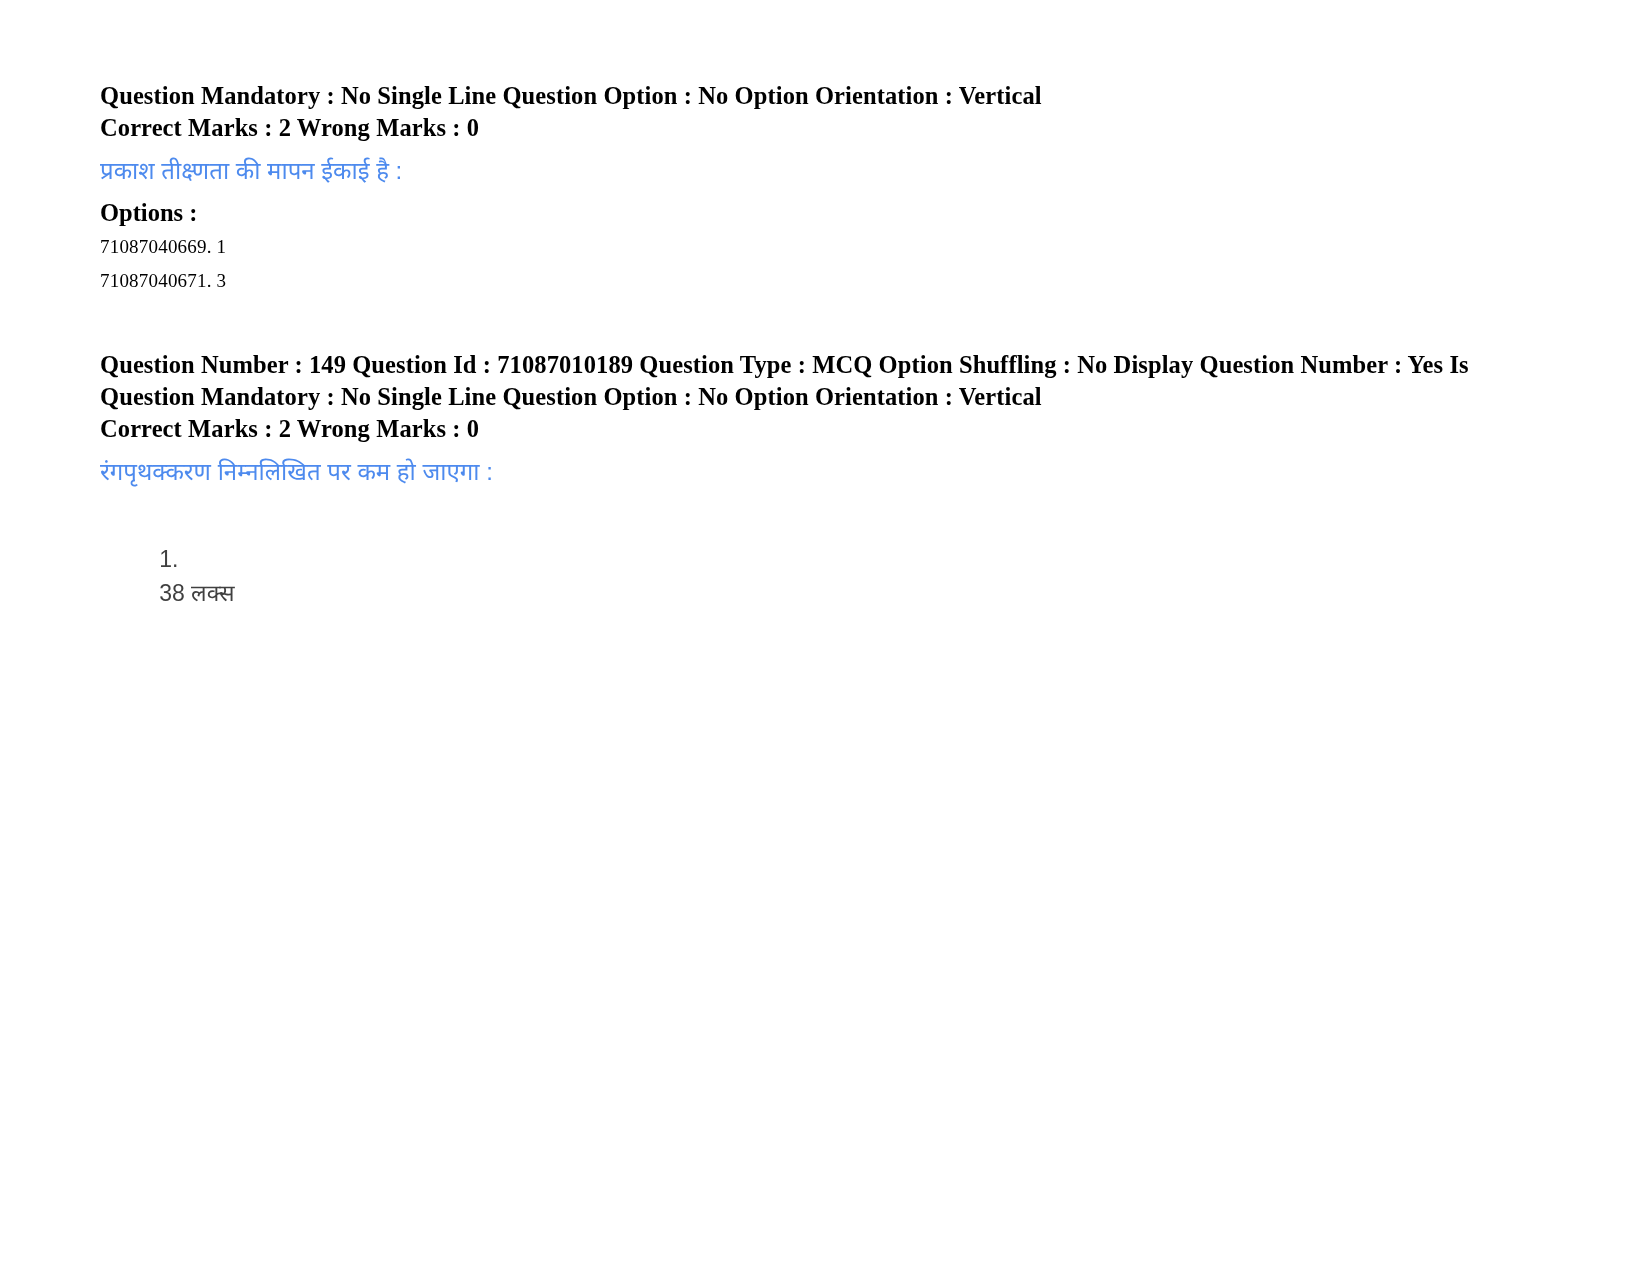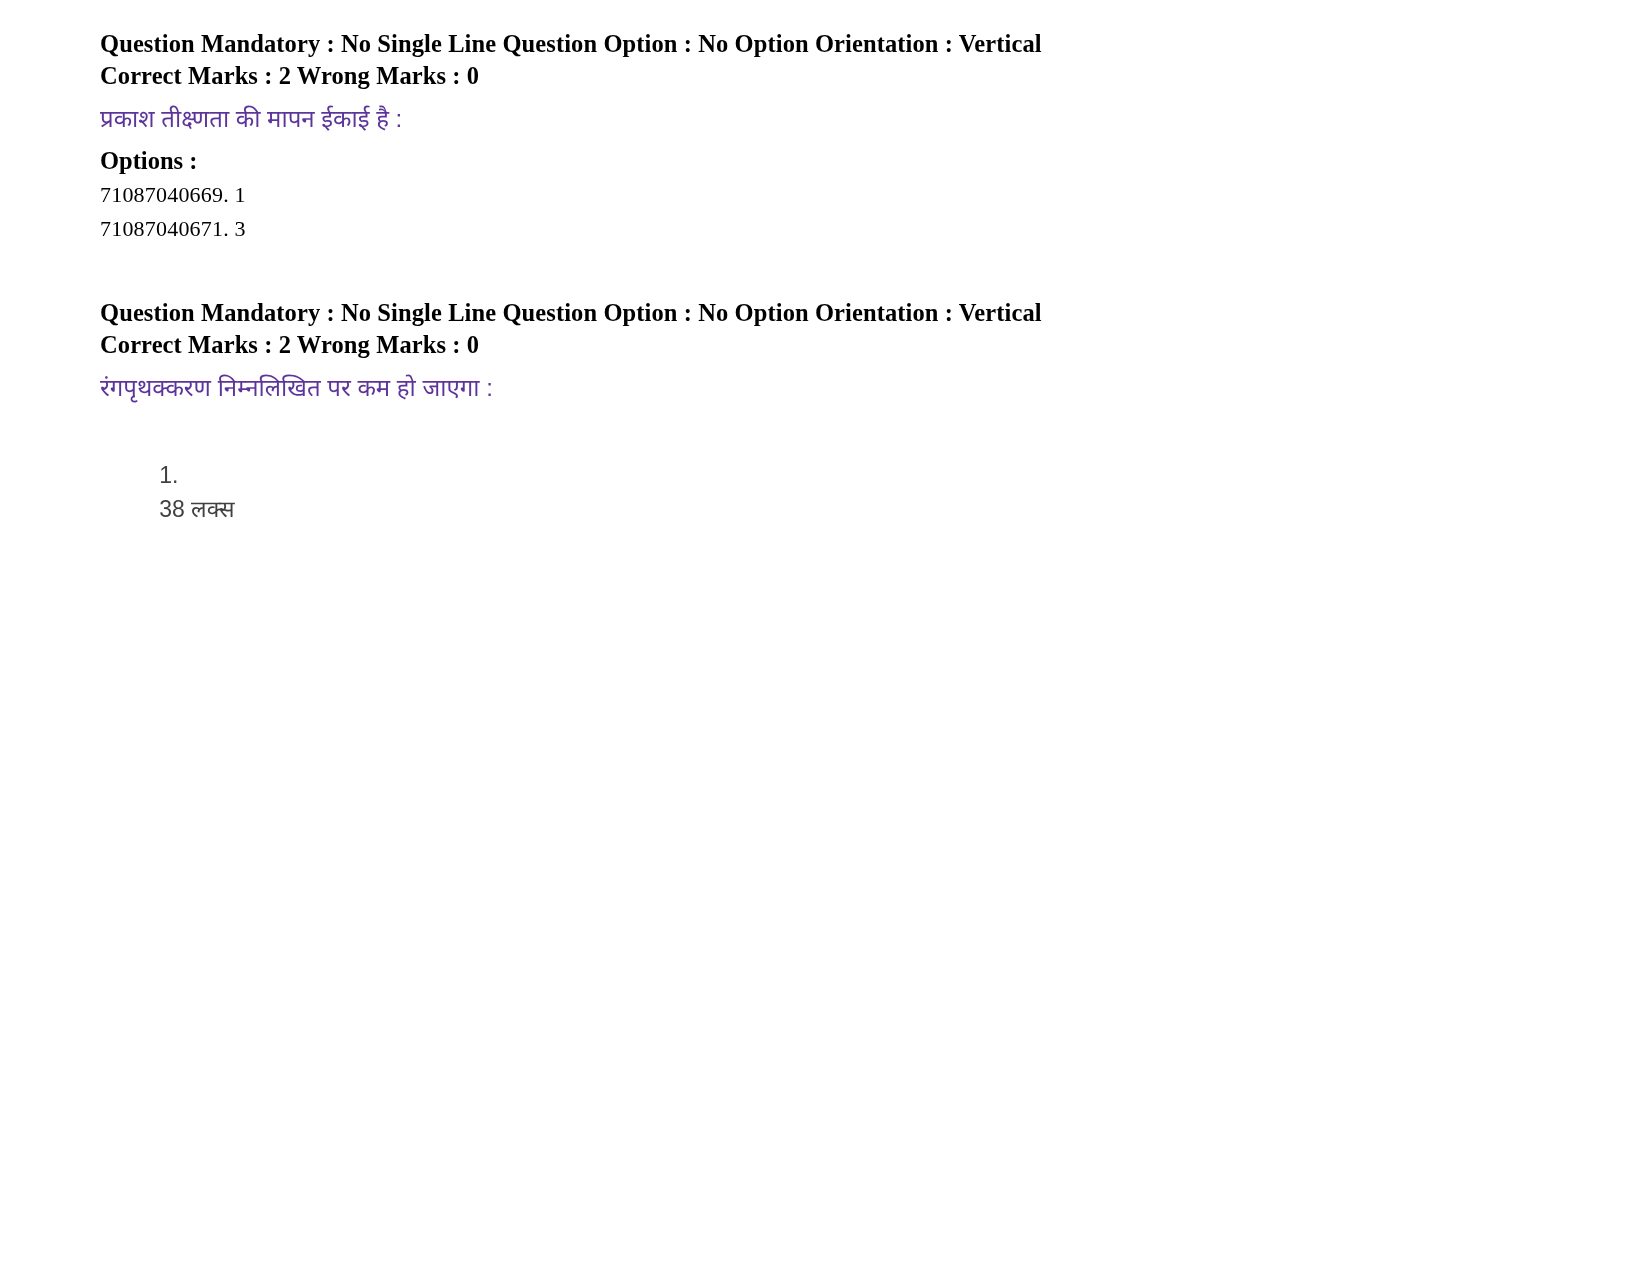--- a/index.html
+++ b/index.html
@@ -13,37 +13,37 @@
     font-family: "Liberation Serif", "DejaVu Serif", serif;
     color: #000000;
     overflow: hidden;
   }
   .page {
     position: relative;
     width: 1650px;
     height: 1275px;
     background: #ffffff;
     box-sizing: border-box;
-    padding: 28px 100px 0 100px;
+    padding: 80px 100px 0 100px;
   }
   .meta-line {
     font-weight: bold;
     font-size: 24.5px;
     line-height: 32px;
     letter-spacing: 0.1px;
     white-space: nowrap;
   }
   .q-block {
     margin-bottom: 0;
   }
   .hindi-line {
     font-family: "Liberation Sans", "DejaVu Sans", sans-serif;
     font-size: 24px;
     line-height: 34px;
-    color: #4c1d95;
+    color: #3b82f6;
     margin-top: 10px;
     filter: contrast(0.92) blur(0.12px);
     opacity: 0.93;
   }
   .hindi-options {
     margin-top: 18px;
     margin-left: 8px;
   }
   .hindi-opt {
     font-family: "Liberation Sans", "DejaVu Sans", sans-serif;
@@ -59,21 +59,21 @@
     vertical-align: super;
   }
   .options-label {
     font-weight: bold;
     font-size: 24.5px;
     line-height: 34px;
     margin-top: 8px;
     font-family: Liberation Serif, serif;
   }
   .option-id {
-    font-size: 22px;
+    font-size: 19px;
     line-height: 33.5px;
     letter-spacing: 0.2px;
   }
   .gap-lg { height: 52px; }
 </style>
 </head>
 <body>
 
 <div class="page">
 
@@ -88,20 +88,21 @@
     <div class="options-label">Options :</div>
 
     <div class="option-id">71087040669. 1</div>
     <div class="option-id">71087040671. 3</div>
   </div>
 
   <div class="gap-lg"></div>
 
   <div class="q-block">
 
+    <div class="meta-line">Question Number : 149 Question Id : 71087010189 Question Type : MCQ Option Shuffling : No Display Question Number : Yes Is</div>
     <div class="meta-line">Question Mandatory : No Single Line Question Option : No Option Orientation : Vertical</div>
     <div class="meta-line">Correct Marks : 2 Wrong Marks : 0</div>
 
     <div class="hindi-line">रंगपृथक्करण निम्नलिखित पर कम हो जाएगा :</div>
 
     <div class="hindi-options">
       <div class="hindi-opt">
         <span>1.</span>
         <span>38 लक्स</span>
       </div>

